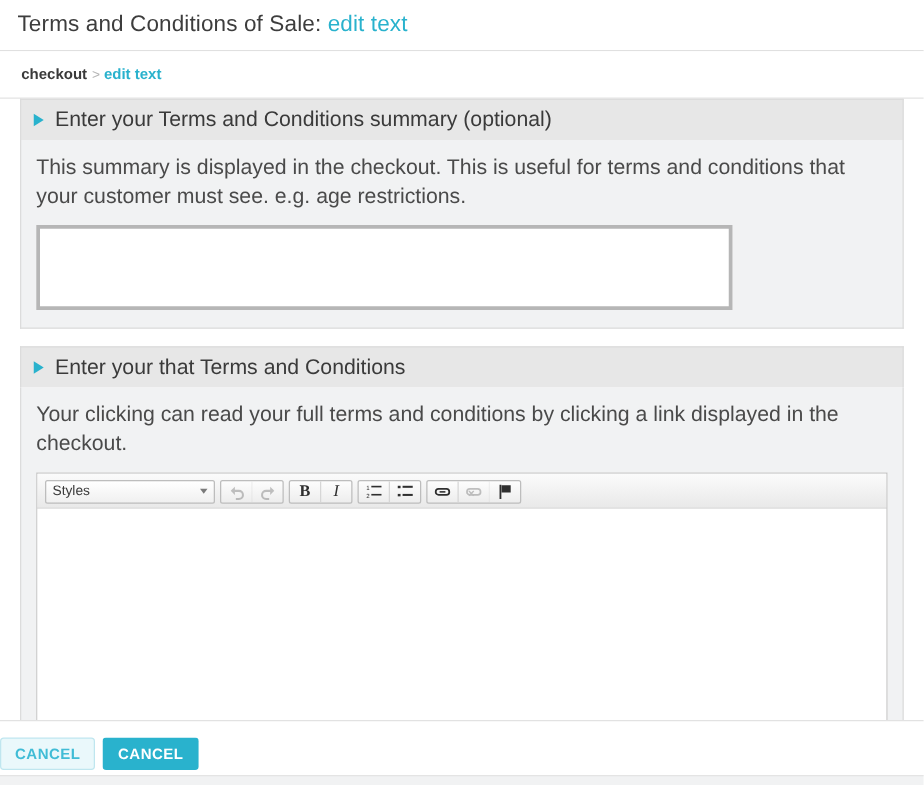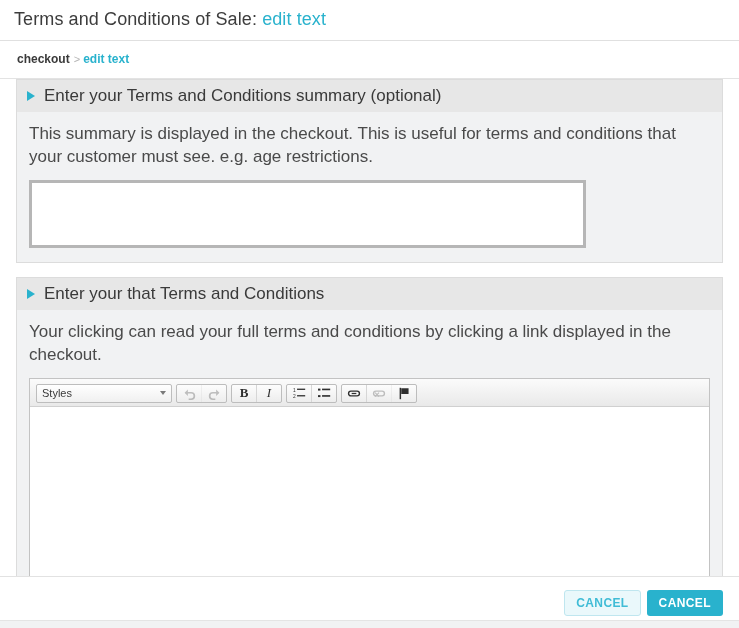--- a/index.html
+++ b/index.html
@@ -198,22 +198,21 @@
   .footer {
     position: absolute;
     left: 0;
     right: 0;
     bottom: 0;
     height: 52px;
     background: #ffffff;
     border-top: 1px solid #e2e2e2;
     display: flex;
     align-items: center;
-    justify-content: flex-end;
-    padding-right: 16px;
+    padding-right: 28px;
     gap: 6px;
     box-sizing: border-box;
   }
   .btn {
     font-size: 12px;
     font-weight: bold;
     letter-spacing: 0.4px;
     border-radius: 3px;
     padding: 6px 11px;
     display: inline-flex;

